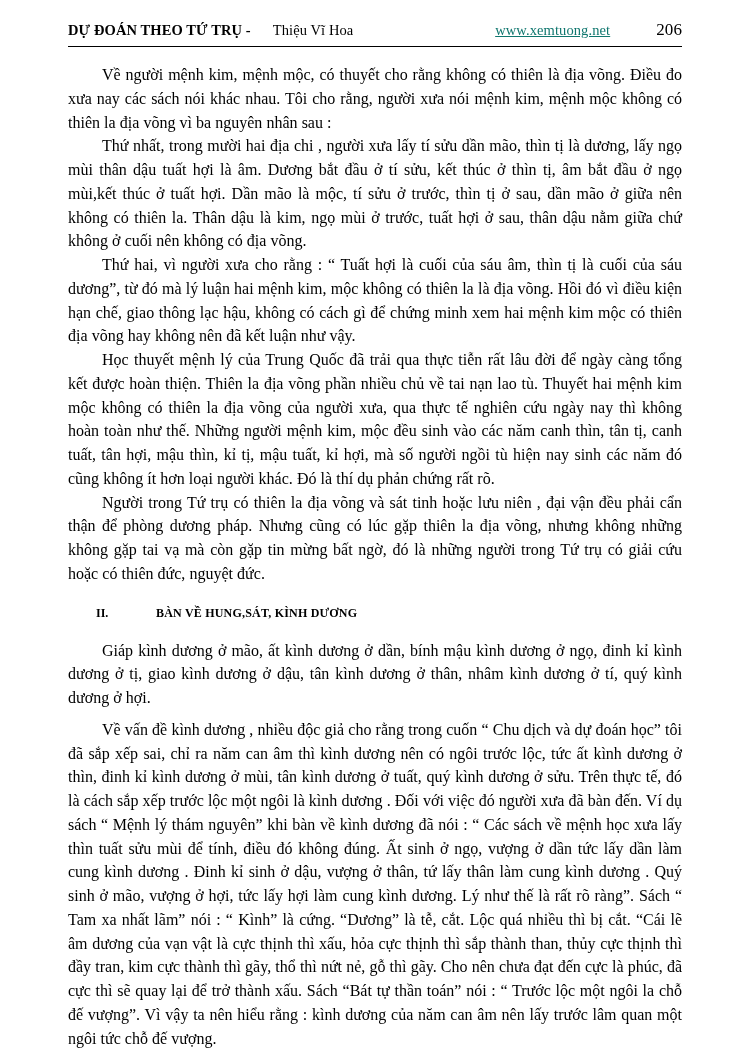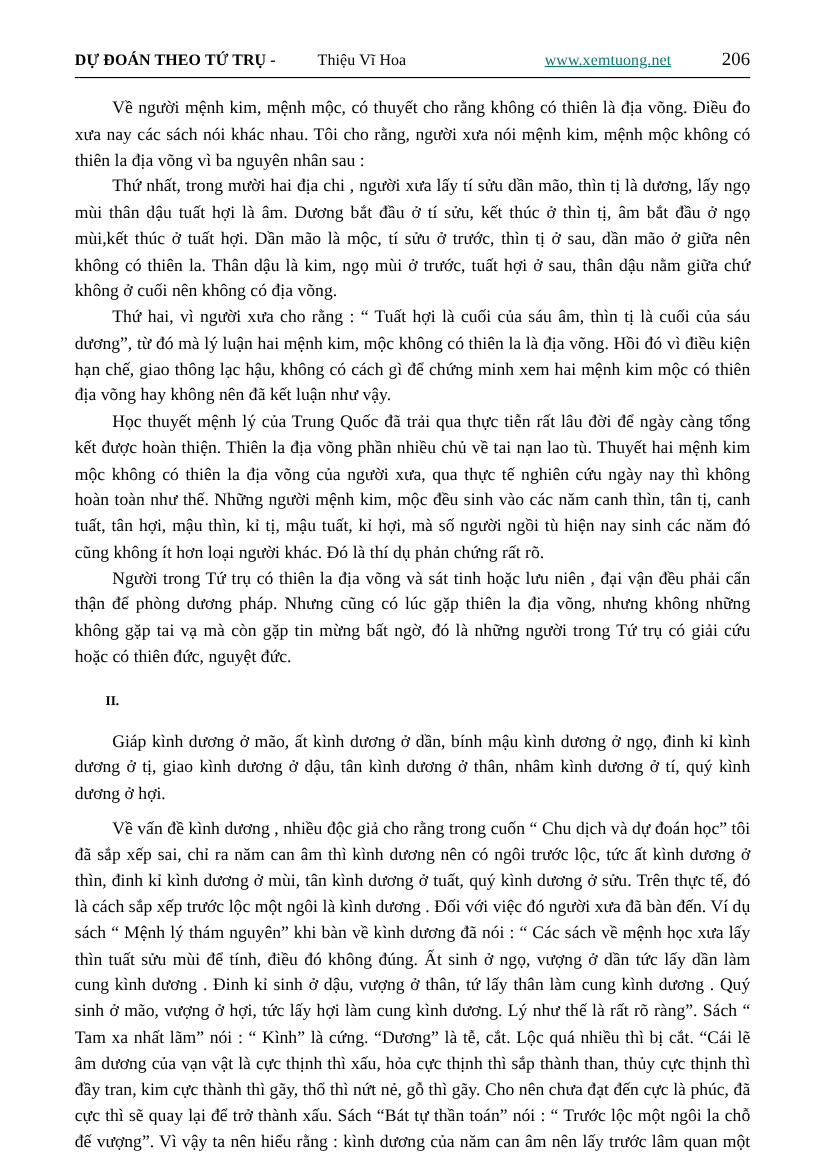--- a/index.html
+++ b/index.html
@@ -13,37 +13,37 @@
     font-family: "Liberation Serif", serif;
     color: #000000;
     position: relative;
     overflow: hidden;
   }
   .page {
     position: relative;
     width: 744px;
     height: 1053px;
     box-sizing: border-box;
-    padding: 44px 62px 40px 68px;
+    padding: 20px 62px 40px 68px;
   }
   .header {
     display: flex;
     align-items: baseline;
     font-size: 14.5px;
     letter-spacing: 0.1px;
     padding-bottom: 6px;
     border-bottom: 1.2px solid #000;
     margin-bottom: 16px;
   }
   .header .h-title {
     font-weight: bold;
     white-space: nowrap;
   }
   .header .h-author {
-    margin-left: 38px;
+    margin-left: 22px;
     white-space: nowrap;
   }
   .header .h-url {
     margin-left: auto;
     margin-right: 46px;
     color: #0f766e;
     text-decoration: underline;
     white-space: nowrap;
   }
   .header .h-page {
@@ -89,20 +89,21 @@
 
   <div class="body-text">
     <p>Về người mệnh kim, mệnh mộc, có thuyết cho rằng không có thiên là địa võng. Điều đo xưa nay các sách nói khác nhau. Tôi cho rằng, người xưa nói mệnh kim, mệnh mộc không có thiên la địa võng vì ba nguyên nhân sau :</p>
     <p>Thứ nhất, trong mười hai địa chi , người xưa lấy tí sửu dần mão, thìn tị là dương, lấy ngọ mùi thân dậu tuất hợi là âm. Dương bắt đầu ở tí sửu, kết thúc ở thìn tị, âm bắt đầu ở ngọ mùi,kết thúc ở tuất hợi. Dần mão là mộc, tí sửu ở trước, thìn tị ở sau, dần mão ở giữa nên không có thiên la. Thân dậu là kim, ngọ mùi ở trước, tuất hợi ở sau, thân dậu nằm giữa chứ không ở cuối nên không có địa võng.</p>
     <p>Thứ hai, vì người xưa cho rằng : “ Tuất hợi là cuối của sáu âm, thìn tị là cuối của sáu dương”, từ đó mà lý luận hai mệnh kim, mộc không có thiên la là địa võng. Hồi đó vì điều kiện hạn chế, giao thông lạc hậu, không có cách gì để chứng minh xem hai mệnh kim mộc có thiên địa võng hay không nên đã kết luận như vậy.</p>
     <p>Học thuyết mệnh lý của Trung Quốc đã trải qua thực tiễn rất lâu đời để ngày càng tổng kết được hoàn thiện. Thiên la địa võng phần nhiều chủ về tai nạn lao tù. Thuyết hai mệnh kim mộc không có thiên la địa võng của người xưa, qua thực tế nghiên cứu ngày nay thì không hoàn toàn như thế. Những người mệnh kim, mộc đều sinh vào các năm canh thìn, tân tị, canh tuất, tân hợi, mậu thìn, kỉ tị, mậu tuất, kỉ hợi, mà số người ngồi tù hiện nay sinh các năm đó cũng không ít hơn loại người khác. Đó là thí dụ phản chứng rất rõ.</p>
     <p>Người trong Tứ trụ có thiên la địa võng và sát tinh hoặc lưu niên , đại vận đều phải cẩn thận để phòng dương pháp.  Nhưng cũng có lúc gặp thiên la địa võng, nhưng không những không gặp tai vạ mà còn gặp tin mừng bất ngờ, đó là những người trong Tứ trụ có giải cứu hoặc có thiên đức, nguyệt đức.</p>
 
     <div class="section-heading">
       <span class="num">II.</span>
+      <span class="label">BÀN VỀ HUNG,SÁT, KÌNH DƯƠNG</span>
     </div>
 
     <p>Giáp kình dương ở mão, ất kình dương ở dần, bính mậu kình dương ở ngọ, đinh kỉ kình dương  ở tị, giao kình dương ở dậu, tân kình dương ở thân, nhâm kình dương ở tí, quý kình dương ở hợi.</p>
     <div class="gap-xs"></div>
     <div class="gap-xs"></div>
     <p>Về vấn đề kình dương , nhiều độc giả cho rằng trong cuốn “ Chu dịch và dự đoán học” tôi đã sắp xếp sai, chỉ ra năm can âm thì kình dương nên có ngôi trước lộc, tức ất kình dương ở thìn, đinh kỉ kình dương ở mùi, tân kình dương ở tuất, quý kình dương ở sửu. Trên thực tế, đó là cách sắp xếp trước lộc một ngôi là kình dương . Đối với việc đó người xưa đã bàn đến. Ví dụ sách “ Mệnh lý thám nguyên” khi bàn về kình dương đã nói : “ Các sách về mệnh học xưa lấy thìn tuất sửu mùi để tính, điều đó không đúng. Ất sinh ở ngọ, vượng ở dần tức lấy dần làm cung kình dương . Đinh kỉ sinh ở dậu, vượng ở thân, tứ lấy thân làm cung kình dương . Quý sinh ở mão, vượng ở hợi, tức lấy hợi làm cung kình dương. Lý như thế là rất rõ ràng”. Sách “ Tam xa nhất lãm” nói : “ Kình” là cứng. “Dương” là tễ, cắt. Lộc quá nhiều thì bị cắt. “Cái lẽ âm dương của vạn vật là cực thịnh thì xấu, hỏa cực thịnh thì sắp thành than, thủy cực thịnh thì đầy tran, kim cực thành thì gãy, thổ thì nứt nẻ, gỗ thì gãy. Cho nên chưa đạt đến cực là phúc, đã cực thì sẽ quay lại để trở thành xấu. Sách “Bát tự thần toán” nói : “ Trước lộc một ngôi la chỗ đế vượng”. Vì vậy ta nên hiểu rằng : kình dương của năm can âm nên lấy trước lâm quan một ngôi tức chỗ đế vượng.</p>
   </div>
 
 </div>
 

